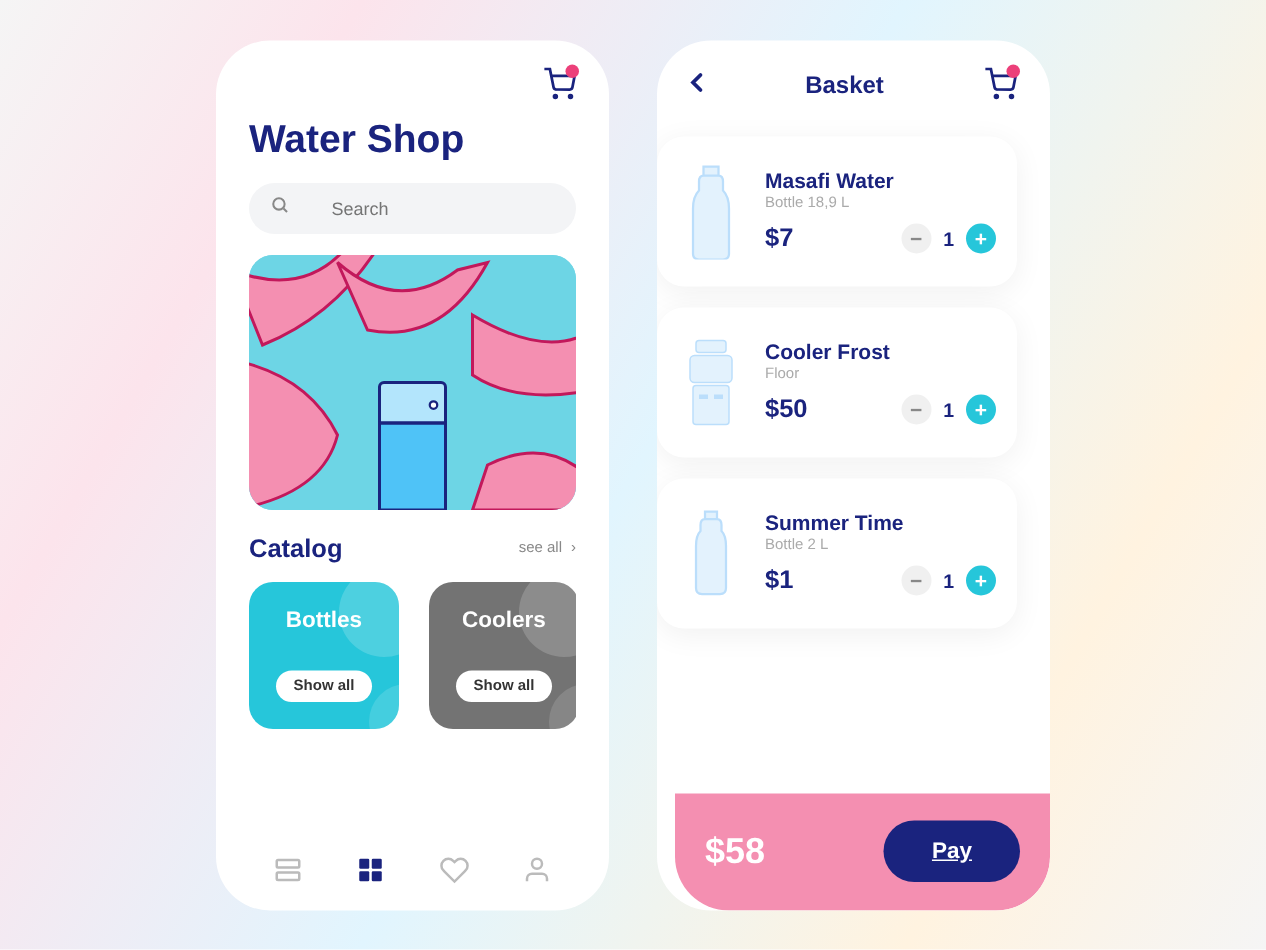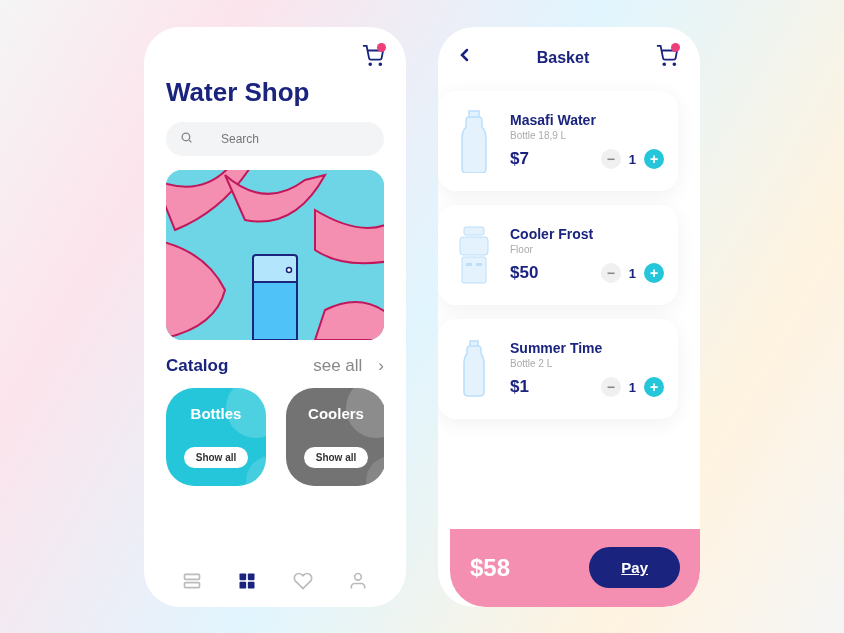--- a/index.html
+++ b/index.html
@@ -12,23 +12,23 @@
 .basket-header { display: flex; align-items: flex-end; justify-content: space-between; margin-bottom: 24px; }
 .back-btn { font-size: 18px; color: #1a237e; cursor: pointer; }
 .basket-title { font-weight: 800; font-size: 16px; color: #1a237e; }
 h1 { font-size: 26px; font-weight: 900; color: #1a237e; margin-bottom: 14px; }
 .search { background: #f3f4f6; border-radius: 20px; height: 34px; display: flex; align-items: center; padding: 0 14px; gap: 8px; margin-bottom: 14px; }
 .search input { border: none; background: transparent; outline: none; font-size: 12px; color: #888; width: 100%; margin-left: 20px; }
 .hero { width: 100%; height: 170px; border-radius: 16px; margin-bottom: 16px; background: #6dd5e5; position: relative; overflow: hidden; }
 .hero svg { width: 100%; height: 100%; }
 .catalog-head { display: flex; justify-content: space-between; align-items: center; margin-bottom: 12px; }
 .catalog-head h2 { font-size: 17px; font-weight: 800; color: #1a237e; }
-.see-all { font-size: 17px; color: #888; display: flex; align-items: center; gap: 16px; }
+.see-all { font-size: 10px; color: #888; display: flex; align-items: center; gap: 6px; }
 .cards { display: flex; gap: 10px; overflow: hidden; }
-.card { min-width: 100px; height: 98px; border-radius: 28px; display: flex; flex-direction: column; align-items: center; justify-content: center; gap: 25px; position: relative; overflow: hidden; }
+.card { min-width: 100px; height: 98px; border-radius: 16px; display: flex; flex-direction: column; align-items: center; justify-content: center; gap: 25px; position: relative; overflow: hidden; }
 .card::before { content: ''; position: absolute; right: -20px; top: -10px; width: 60px; height: 60px; background: rgba(255,255,255,0.18); border-radius: 50%; }
 .card::after { content: ''; position: absolute; right: -30px; bottom: -20px; width: 50px; height: 50px; background: rgba(255,255,255,0.14); border-radius: 50%; }
 .card-title { color: #fff; font-weight: 800; font-size: 15px; }
 .card-btn { background: #fff; border: none; border-radius: 12px; padding: 5px 12px; font-size: 10px; font-weight: 600; color: #333; }
 .c1 { background: #26c6da; }
 .c2 { background: #737373; margin-left: 10px; }
 .bottom-nav { position: absolute; bottom: 12px; left: 0; right: 0; display: flex; justify-content: space-around; padding: 0 20px; }
 .nav-item svg { width: 20px; height: 20px; }
 .basket-item { display: flex; align-items: center; background: #fff; border-radius: 18px; box-shadow: 0 4px 20px rgba(0,0,0,0.06); padding: 14px 14px 14px 0; margin-bottom: 14px; margin-left: -22px; }
 .item-img { width: 72px; height: 72px; display: flex; align-items: center; justify-content: center; flex-shrink: 0; }

